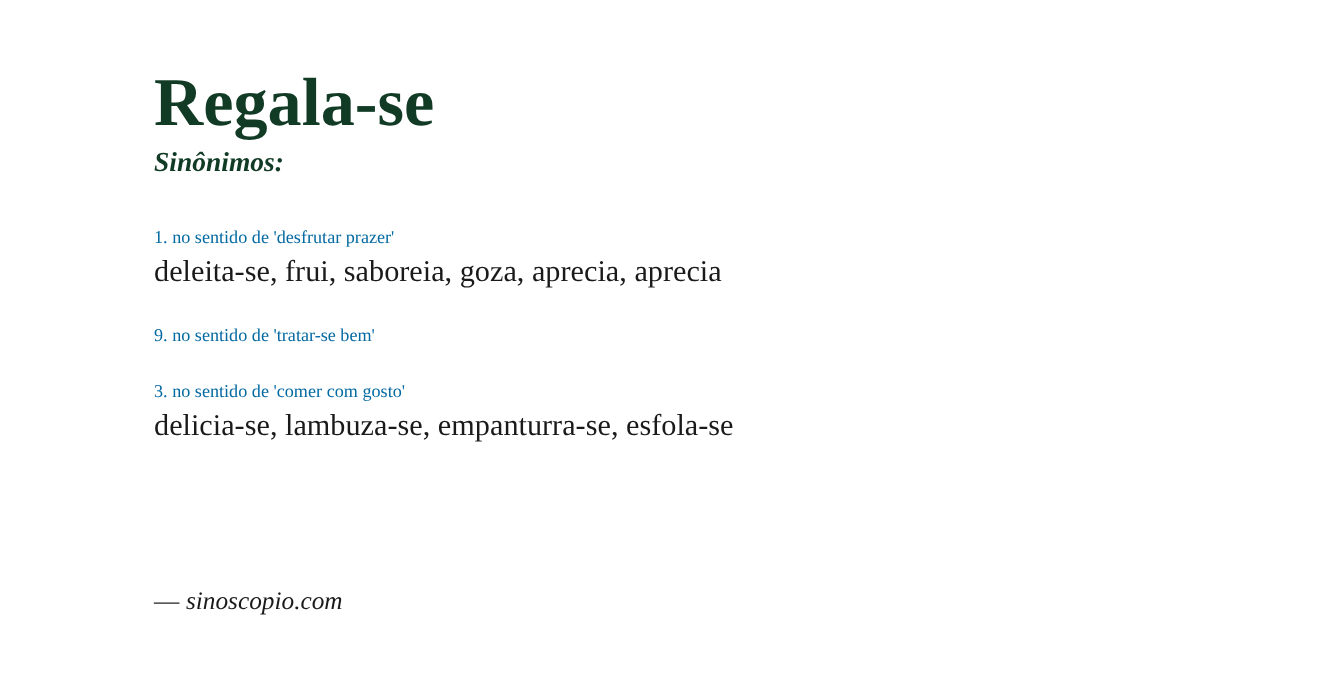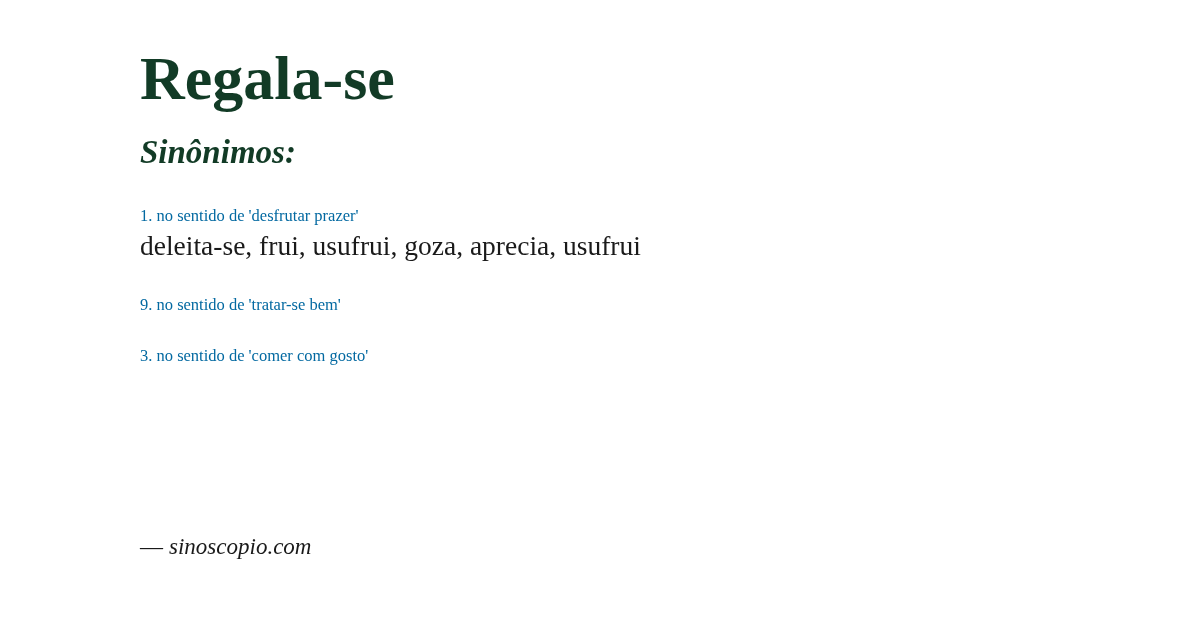--- a/index.html
+++ b/index.html
@@ -16,38 +16,38 @@
   .page {
     position: relative;
     width: 1200px;
     height: 628px;
     box-sizing: border-box;
     padding: 0 0 0 140px;
   }
   .headword {
     position: absolute;
     left: 140px;
-    top: 46px;
+    top: 62px;
     margin: 0;
     font-family: "Liberation Serif", serif;
     font-weight: bold;
     font-size: 62px;
     line-height: 1.05;
     color: #123b26;
     letter-spacing: 0px;
   }
   .subtitle {
     position: absolute;
     left: 140px;
     top: 134px;
     margin: 0;
     font-family: "Liberation Serif", serif;
     font-style: italic;
     font-weight: bold;
-    font-size: 33px;
+    font-size: 25px;
     line-height: 1.1;
     color: #123b26;
     text-align: right;
   }
   .senses {
     position: absolute;
     left: 140px;
     top: 205px;
     width: 980px;
   }
@@ -93,29 +93,30 @@
 <div class="page">
 
   <h1 class="headword">Regala-se</h1>
 
   <div class="subtitle">Sinônimos:</div>
 
   <div class="senses">
 
     <div class="sense">
       <div class="sense-label">1. no sentido de 'desfrutar prazer'</div>
-      <div class="sense-synonyms">deleita-se, frui, usufrui, goza, aprecia, usufrui</div>
+      <div class="sense-synonyms">deleita-se, frui, saboreia, goza, aprecia, aprecia</div>
     </div>
 
     <div class="sense">
       <div class="sense-label">9. no sentido de 'tratar-se bem'</div>
     </div>
 
     <div class="sense">
       <div class="sense-label">3. no sentido de 'comer com gosto'</div>
+      <div class="sense-synonyms">delicia-se, lambuza-se, empanturra-se, esfola-se</div>
     </div>
 
   </div>
 
   <div class="footer">
     <span class="dash">—</span><span>sinoscopio.com</span>
   </div>
 
 </div>
 

